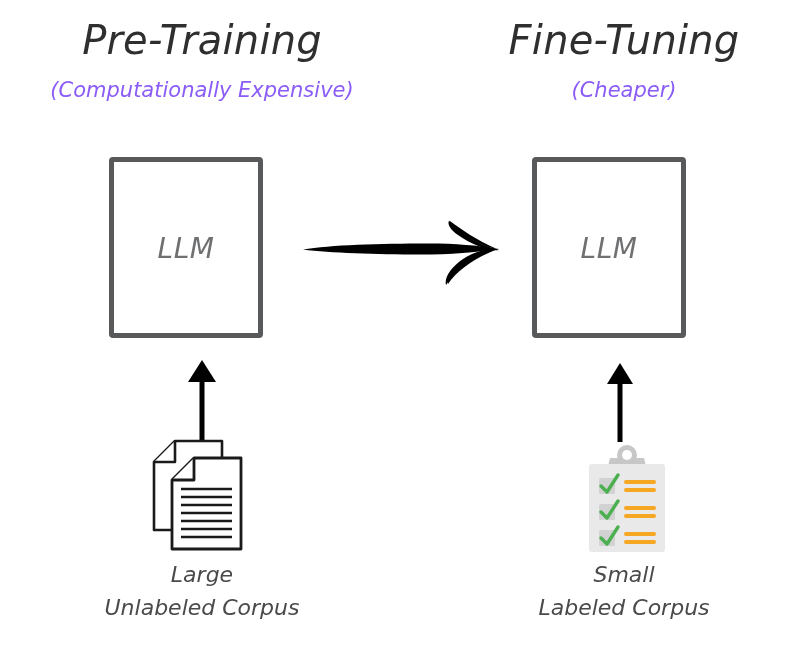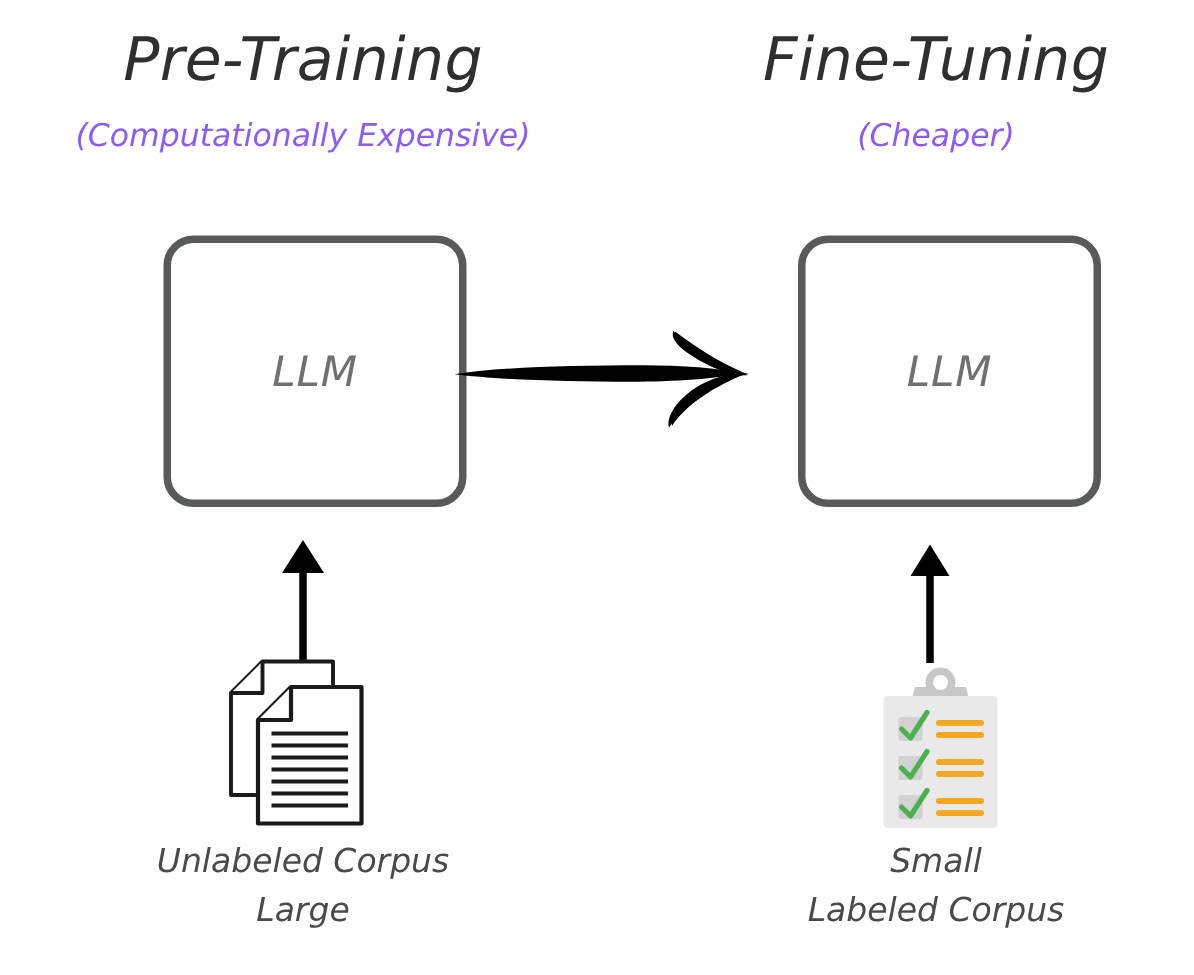--- a/index.html
+++ b/index.html
@@ -55,25 +55,25 @@
     font-weight: 300;
     color: #8b5cf6;
     line-height: 28px;
     white-space: nowrap;
   }
 
   
   .llm-box {
     position: absolute;
     top: 157px;
-    width: 202px;
+    width: 154px;
     height: 181px;
     box-sizing: border-box;
     border: 5px solid #58595b;
-    border-radius: 20px;
+    border-radius: 4px;
     background: #ffffff;
   }
   .stage-left  .llm-box { left: 87px; }
   .stage-right .llm-box { left: 88px; }
   .llm-label {
     position: absolute;
     left: 0;
     right: 0;
     top: 50%;
     transform: translateY(-50%);
@@ -168,22 +168,22 @@
             <line x1="37" y1="76" x2="88" y2="76"></line>
             <line x1="37" y1="84" x2="88" y2="84"></line>
             <line x1="37" y1="92" x2="88" y2="92"></line>
             <line x1="37" y1="100" x2="88" y2="100"></line>
           </g>
         </g>
       </svg>
     </div>
 
     <div class="source-caption">
+      <span>Large</span>
       <span>Unlabeled Corpus</span>
-      <span>Large</span>
     </div>
   </div>
 
   <div class="flow-arrow">
     <svg width="214" height="72" viewBox="0 0 214 72" aria-hidden="true">
 
       <path d="M3,31.5
                C30,27 80,25.5 128,25.5
                C156,25.5 178,27.5 196,30.5
                C178,34.5 150,36.5 120,36.5

